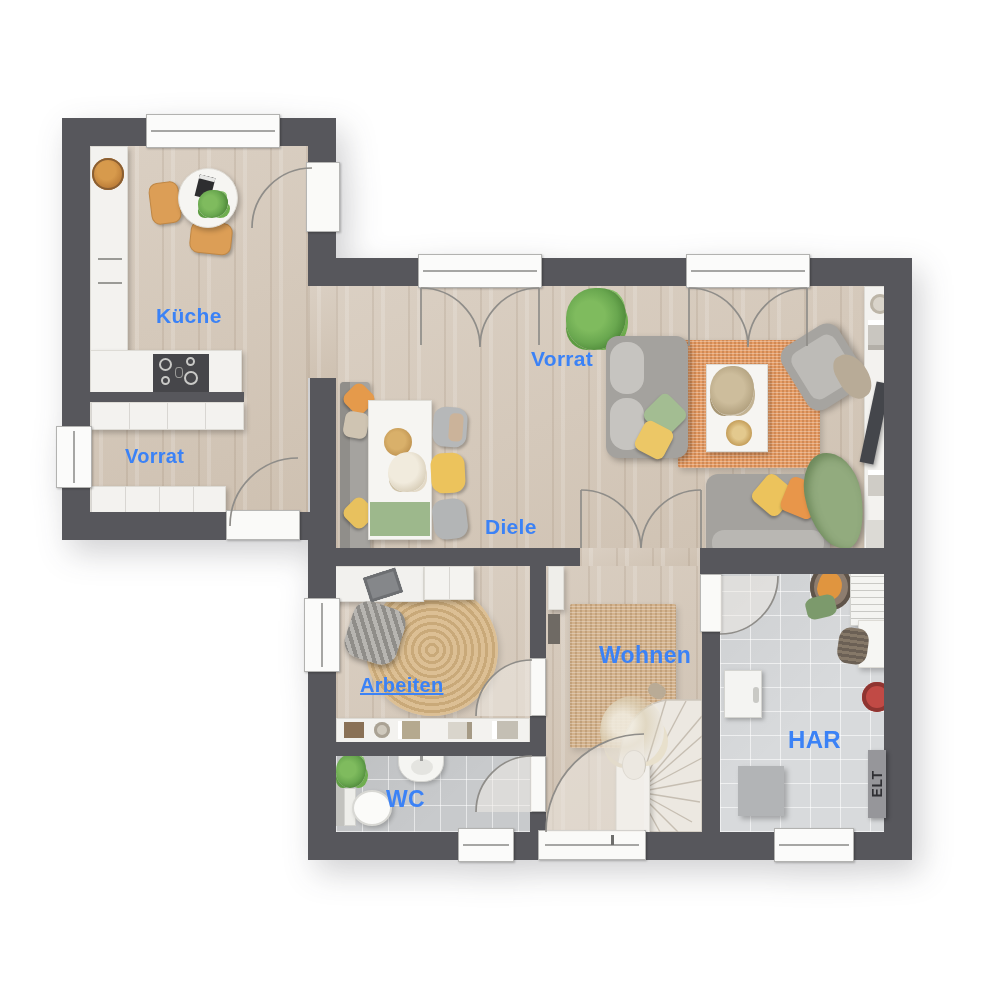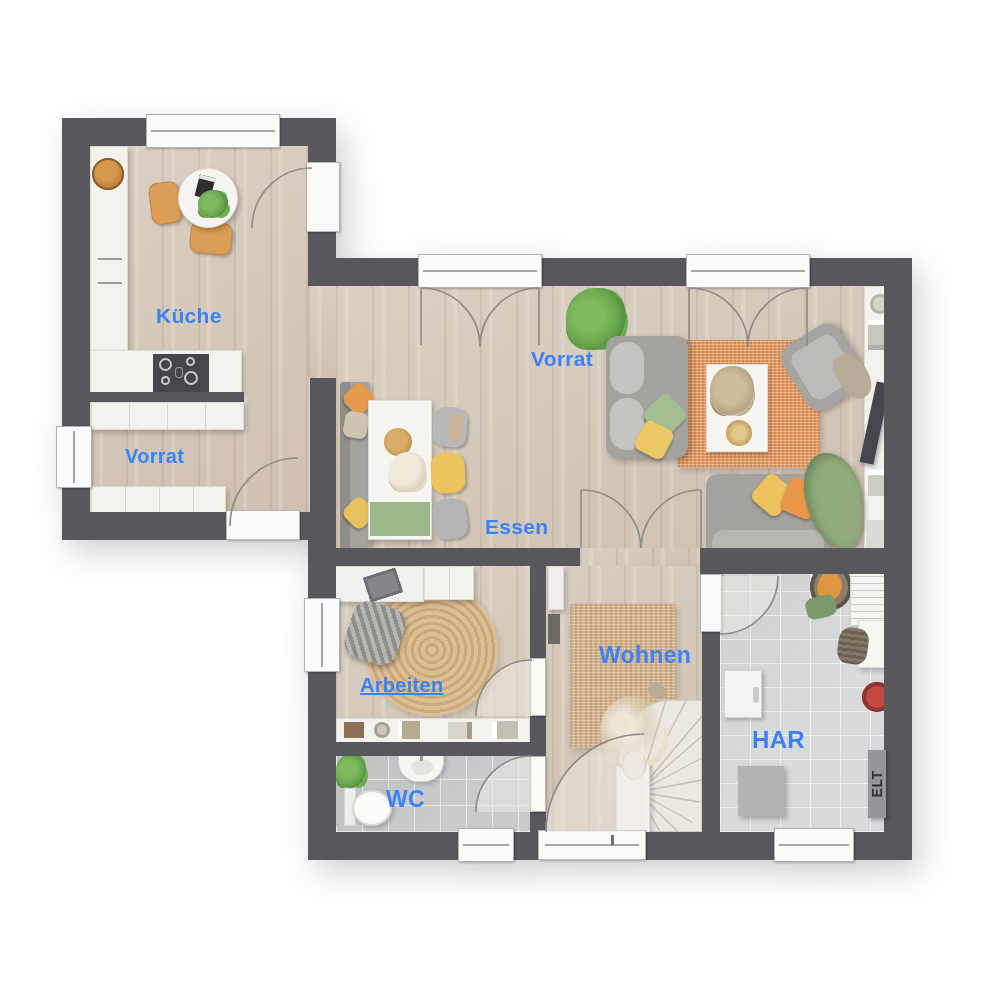--- a/index.html
+++ b/index.html
@@ -278,20 +278,20 @@
       <path d="M644,734 A98,98 0 0 0 546,832"></path>
       <path d="M532,660 A56,56 0 0 0 476,716"></path>
       <path d="M532,756 A56,56 0 0 0 476,812"></path>
       <path d="M778,576 A58,58 0 0 1 720,634"></path>
     </g>
   </svg>
 
   <div class="rlabel" style="left:156px;top:304px;font-size:21px;">Küche</div>
   <div class="rlabel" style="left:125px;top:445px;font-size:20px;">Vorrat</div>
   <div class="rlabel" style="left:531px;top:347px;font-size:21px;">Vorrat</div>
-  <div class="rlabel" style="left:485px;top:515px;font-size:21px;">Essen</div>
+  <div class="rlabel" style="left:485px;top:515px;font-size:21px;">Diele</div>
   <div class="rlabel" style="left:360px;top:674px;font-size:20px;text-decoration:underline;">Arbeiten</div>
   <div class="rlabel" style="left:599px;top:642px;font-size:23px;">Wohnen</div>
   <div class="rlabel" style="left:386px;top:786px;font-size:23px;">WC</div>
-  <div class="rlabel" style="left:752px;top:726px;font-size:24px;">HAR</div>
+  <div class="rlabel" style="left:788px;top:726px;font-size:24px;">HAR</div>
 
 </div>
 </div>
 
 </body></html>

